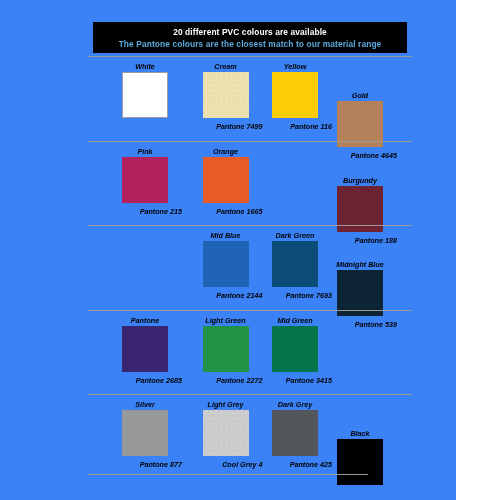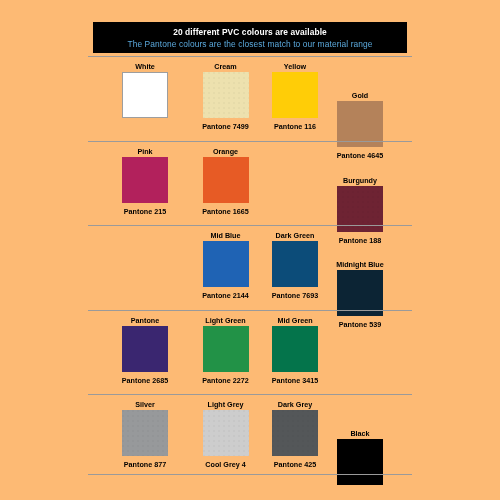--- a/index.html
+++ b/index.html
@@ -10,23 +10,23 @@
   body {
     width: 500px;
     height: 500px;
     font-family: "Liberation Sans", sans-serif;
     -webkit-font-smoothing: antialiased;
     overflow: hidden;
   }
 
   #sheet {
     position: relative;
-    width: 500px;
+    width: 456px;
     height: 500px;
-    background: #fdba74;
+    background: #3b82f6;
   }
 
   
   .banner {
     position: absolute;
     left: 93px;
     top: 22px;
     width: 314px;
     height: 31px;
     background: #000000;
@@ -40,32 +40,33 @@
     color: #ffffff;
     font-size: 8.4px;
     font-weight: bold;
     line-height: 12px;
     letter-spacing: 0.1px;
     white-space: nowrap;
   }
   .banner-line2 {
     color: #5BA9DD;
     font-size: 8.4px;
-    font-weight: normal;
+    font-weight: bold;
     line-height: 12px;
     letter-spacing: 0.1px;
     white-space: nowrap;
   }
 
   
   .rows {
     position: absolute;
     left: 0;
     top: 56px;
     width: 500px;
+    font-style: italic;
   }
   .colour-row {
     position: relative;
     width: 500px;
     height: 84.5px;
   }
   .row-rule {
     position: absolute;
     left: 88px;
     right: 88px;
@@ -121,21 +122,21 @@
     background-image:
       radial-gradient(circle at 1px 1px, rgba(0,0,0,0.055) 0.6px, transparent 0.8px);
     background-size: 5px 5px;
     pointer-events: none;
   }
   .cell-pantone {
     position: absolute;
     left: -14px;
     right: -14px;
     top: 66px;
-    text-align: center;
+    text-align: right;
     font-size: 7.2px;
     font-weight: bold;
     color: #000000;
     line-height: 9px;
     white-space: nowrap;
   }
 
   .bottom-rule {
     position: absolute;
     left: 88px;

